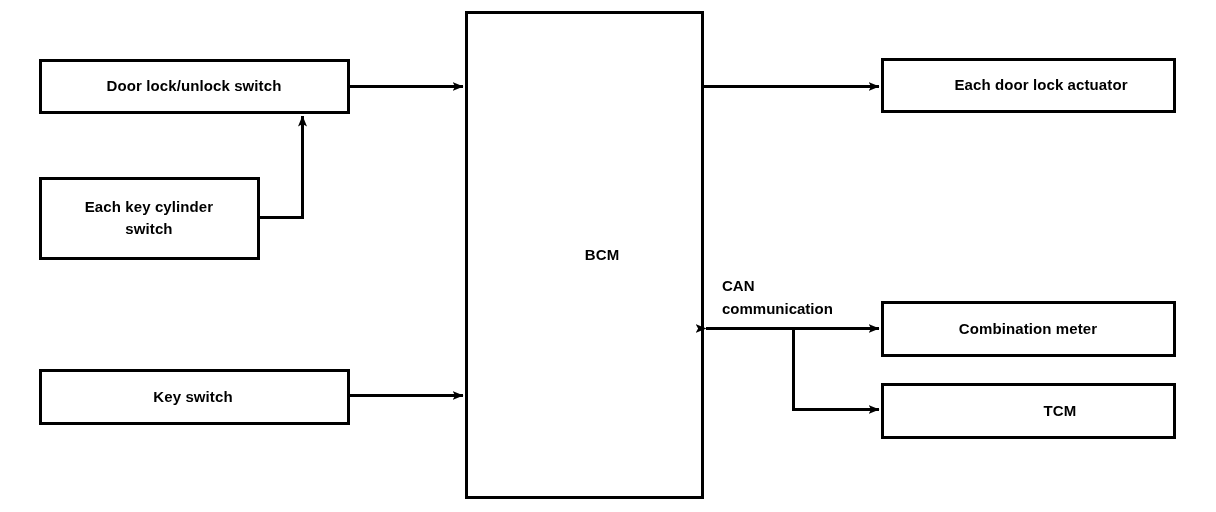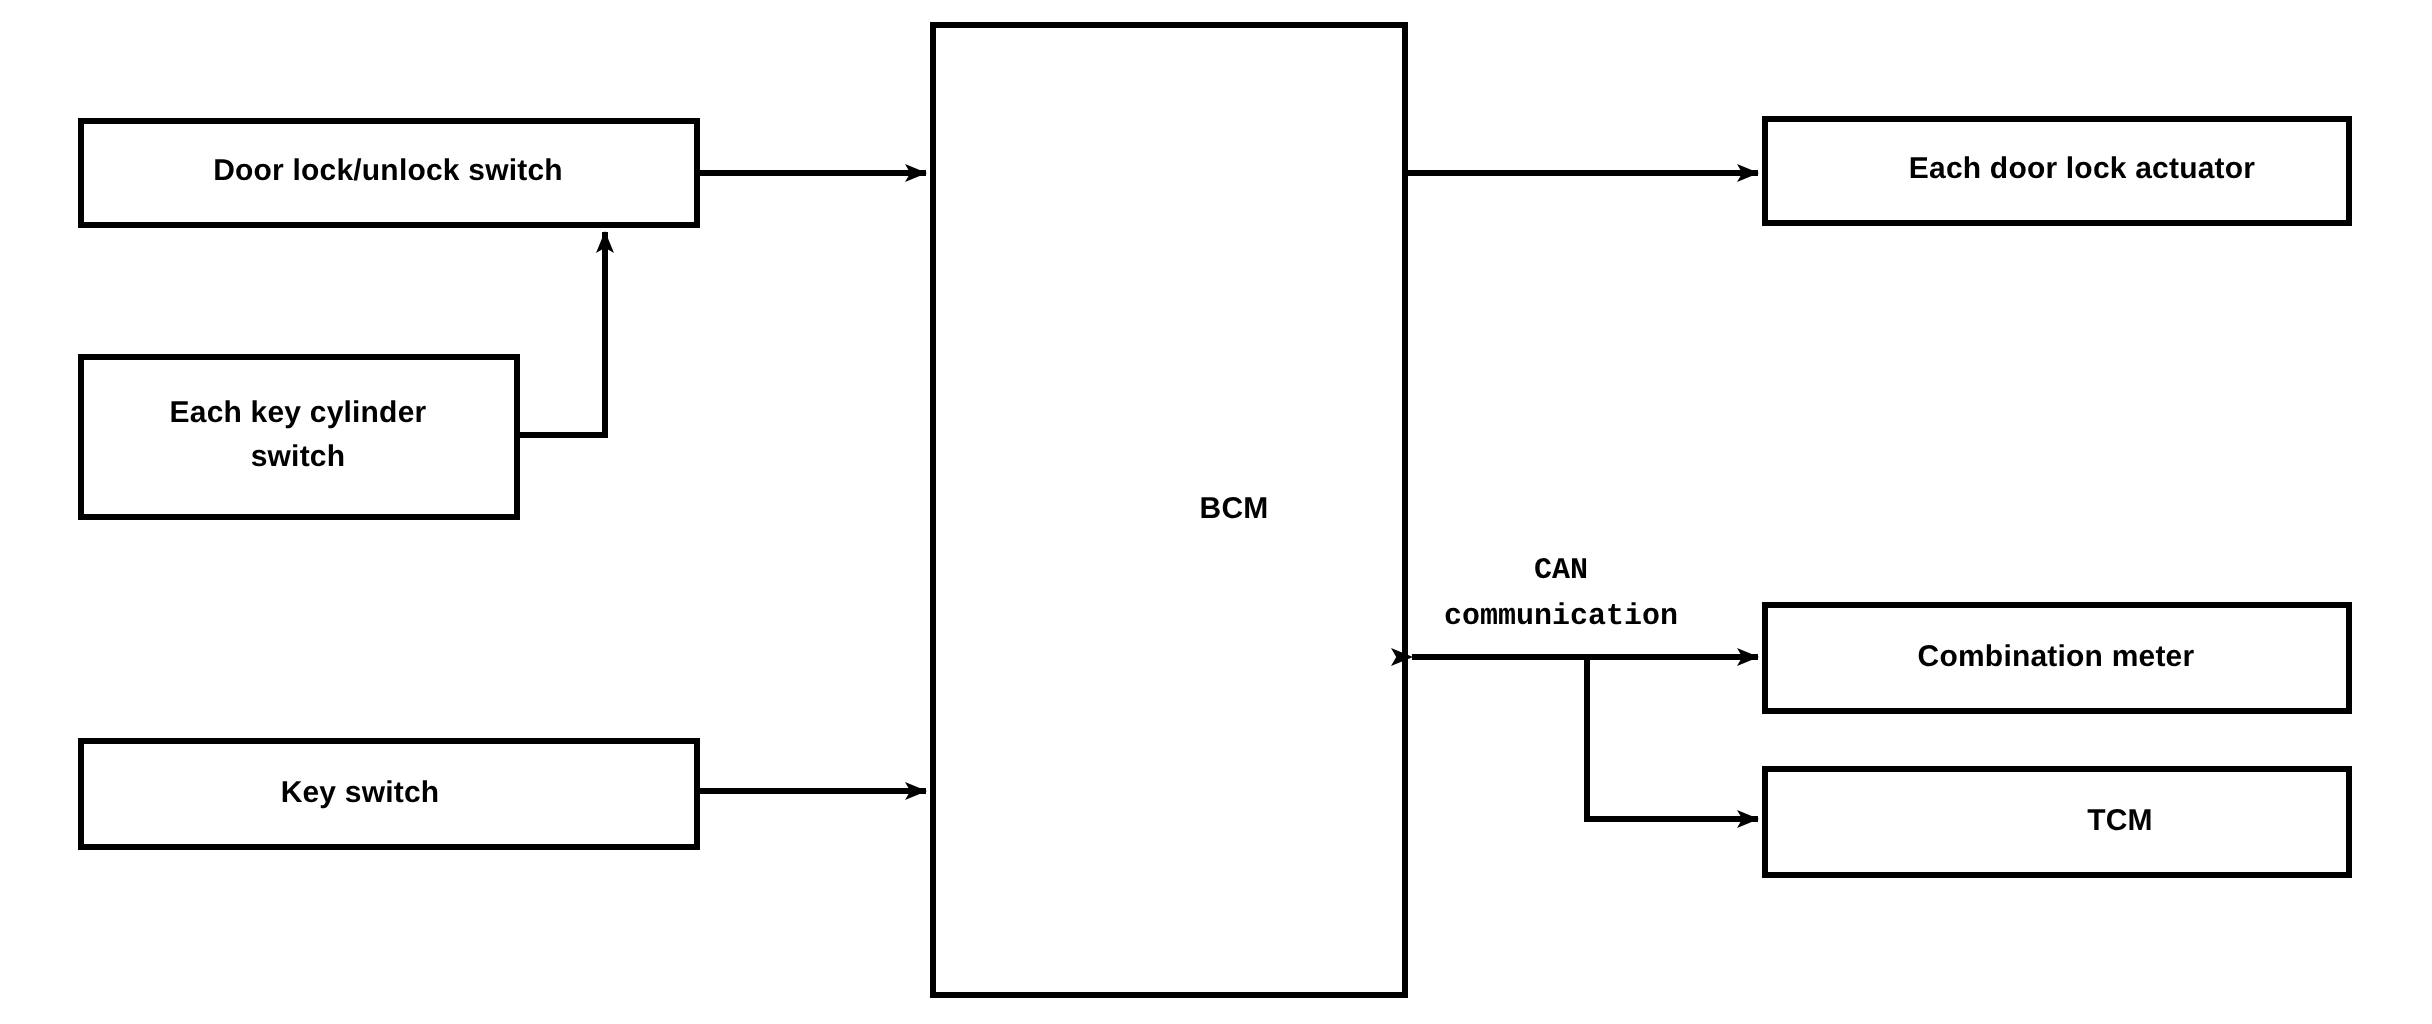--- a/index.html
+++ b/index.html
@@ -31,25 +31,25 @@
     font-size: 15px;
     font-weight: bold;
     letter-spacing: 0.1px;
     line-height: 1.45;
     pointer-events: none;
     white-space: pre-line;
   }
   .edge-label {
     position: absolute;
     color: #000000;
-    font-family: Liberation Mono, monospace;
+    font-family: Liberation Sans, sans-serif;
     font-size: 15px;
     font-weight: bold;
     line-height: 1.5;
-    text-align: center;
+    text-align: left;
     white-space: pre-line;
     pointer-events: none;
   }
 </style>
 </head>
 <body>
 
 <div id="canvas">
 
   <svg width="1216" height="512" aria-hidden="true">
@@ -89,23 +89,23 @@
 
       <path d="M793.5,328.5 L793.5,409.5 L879,409.5" marker-end="url(#arrowR)"></path>
     </g>
   </svg>
 
   <div class="node-label" style="left:39px; top:59px; width:310px; height:54px;">Door lock/unlock switch</div>
 
   <div class="node-label" style="left:39px; top:177px; width:220px; height:82px;">Each key cylinder
 switch</div>
 
-  <div class="node-label" style="left:43px; top:369px; width:274px; height:55px;">Key switch</div>
+  <div class="node-label" style="left:56px; top:369px; width:274px; height:55px;">Key switch</div>
 
-  <div class="node-label" style="left:482px; top:11px; width:238px; height:487px;padding-left:16px;">BCM</div>
+  <div class="node-label" style="left:467px; top:11px; width:238px; height:487px;padding-left:16px;">BCM</div>
 
   <div class="node-label" style="left:881px; top:58px; width:320px; height:54px;">Each door lock actuator</div>
 
   <div class="node-label" style="left:881px; top:301px; width:294px; height:55px;">Combination meter</div>
 
   <div class="node-label" style="left:881px; top:383px; width:294px; height:55px;padding-left:32px;">TCM</div>
 
   <div class="edge-label" style="left:722px; top:275px;">CAN
 communication</div>
 

